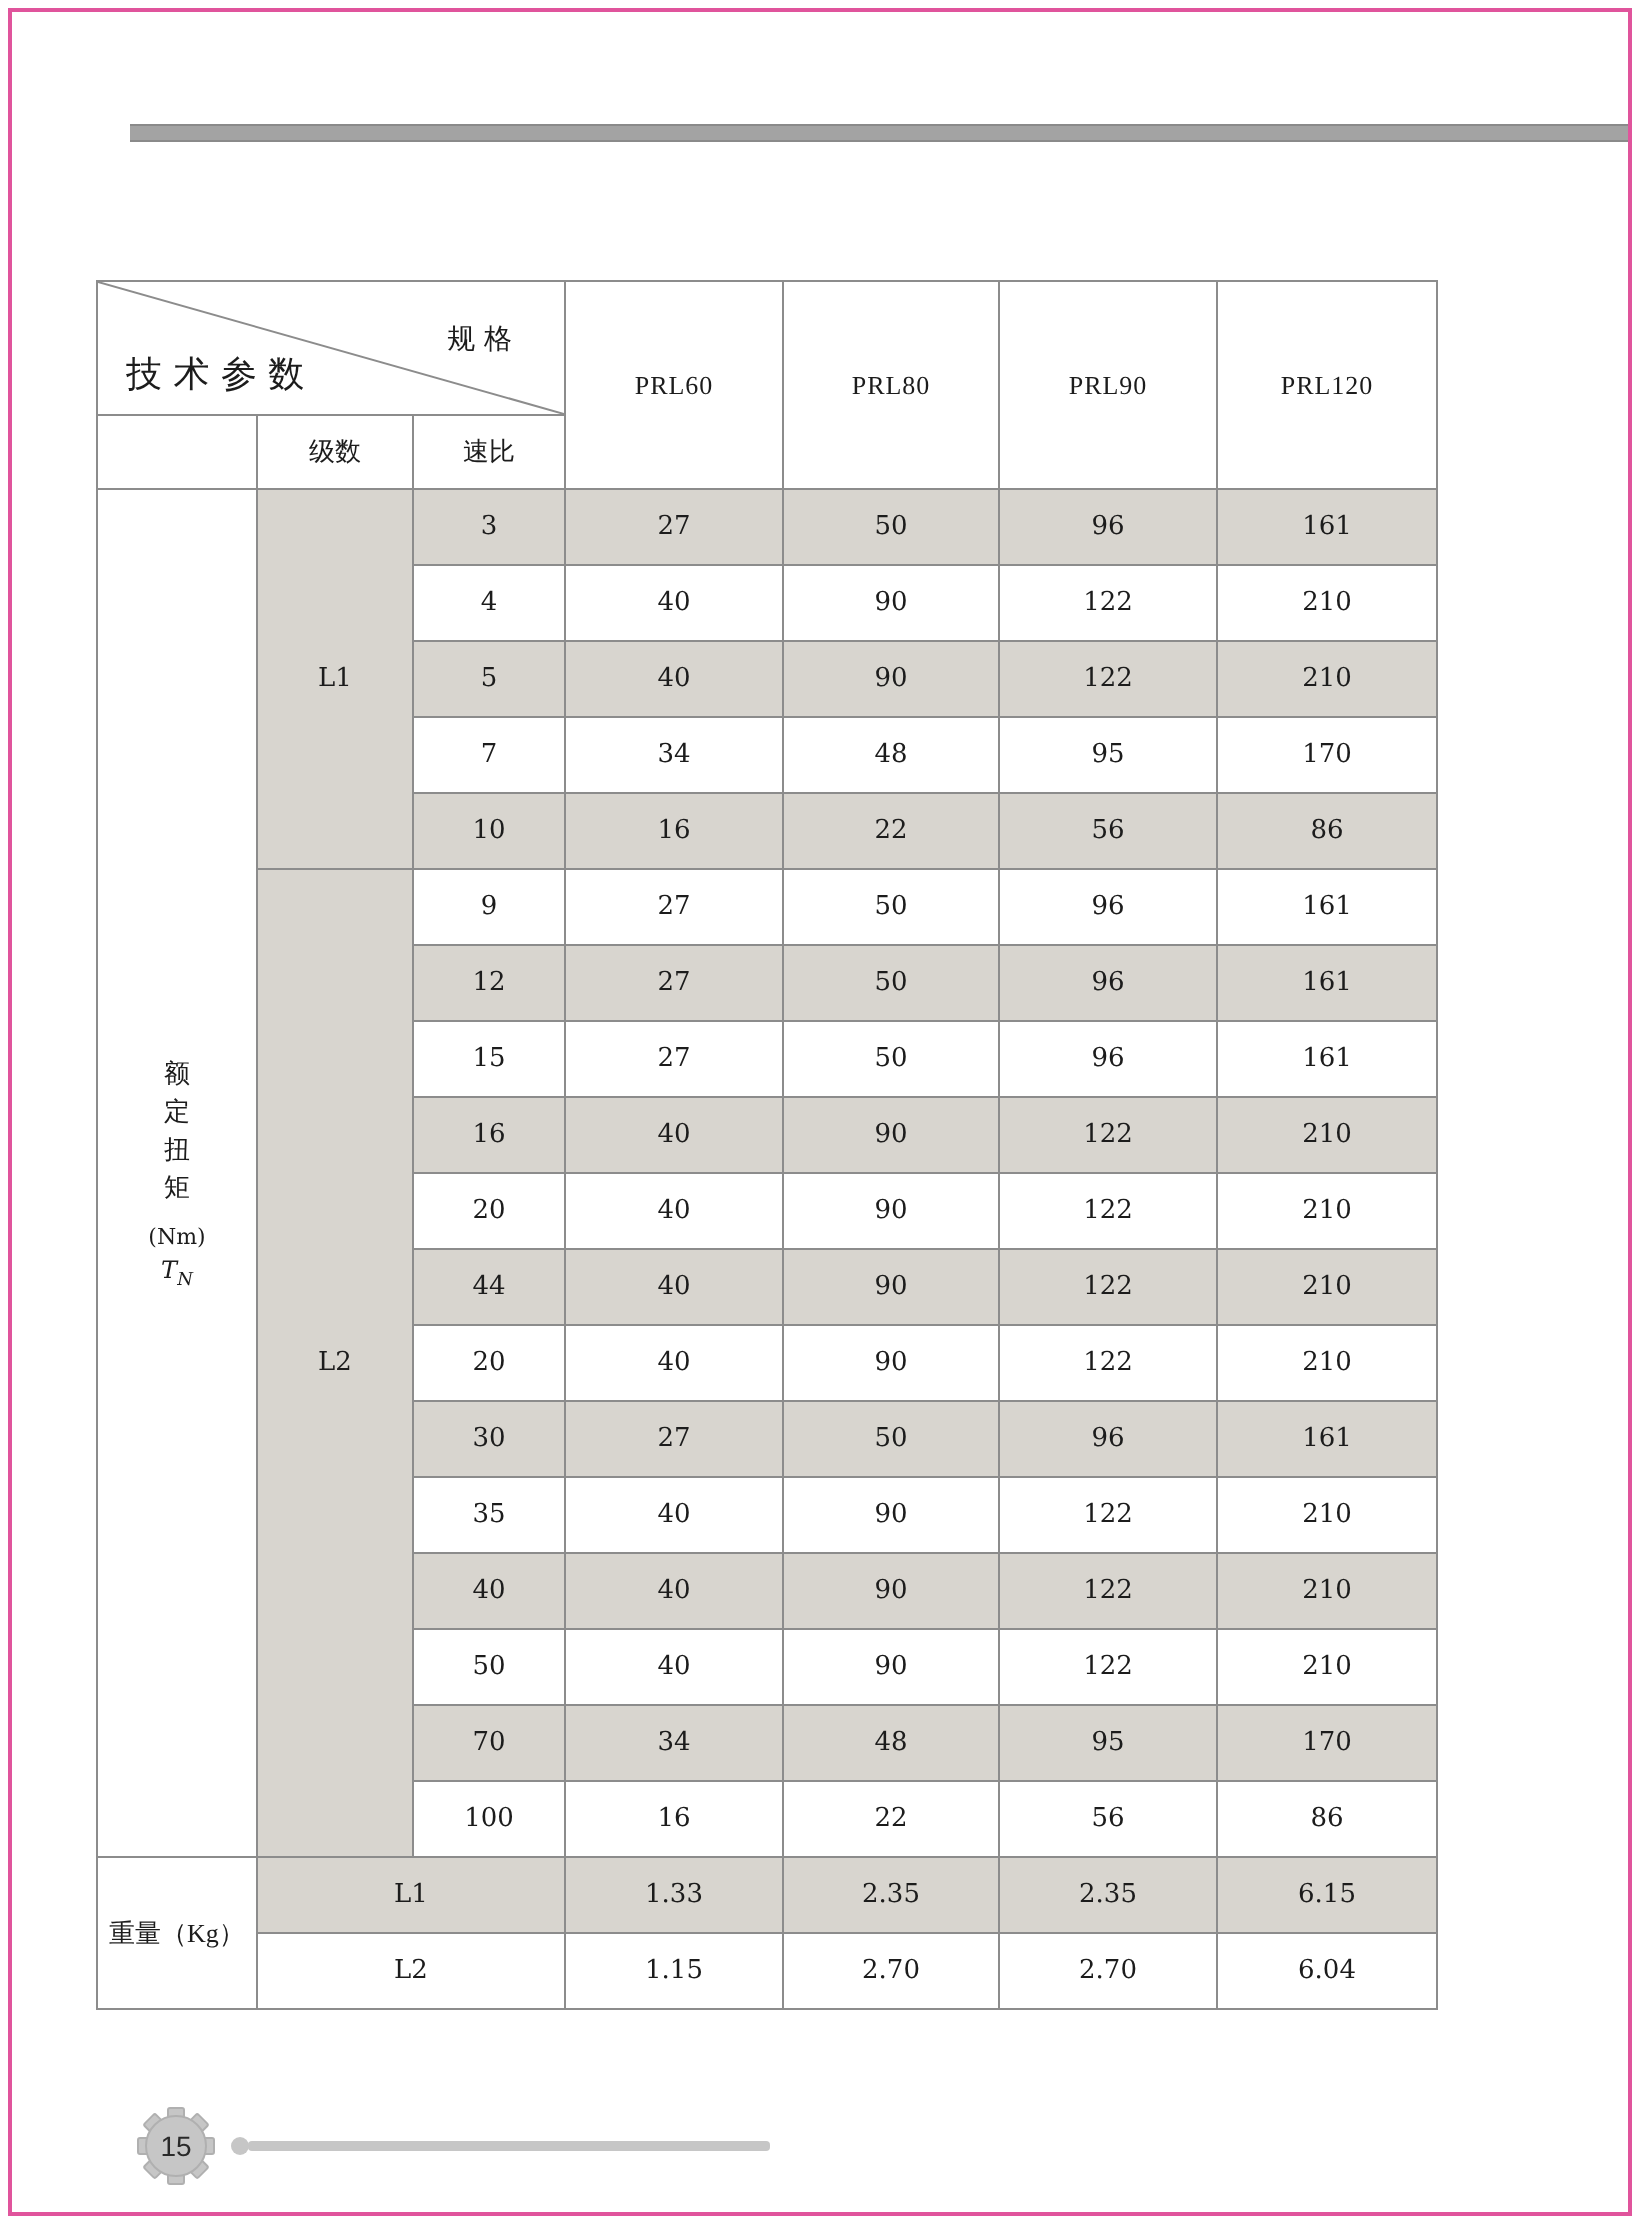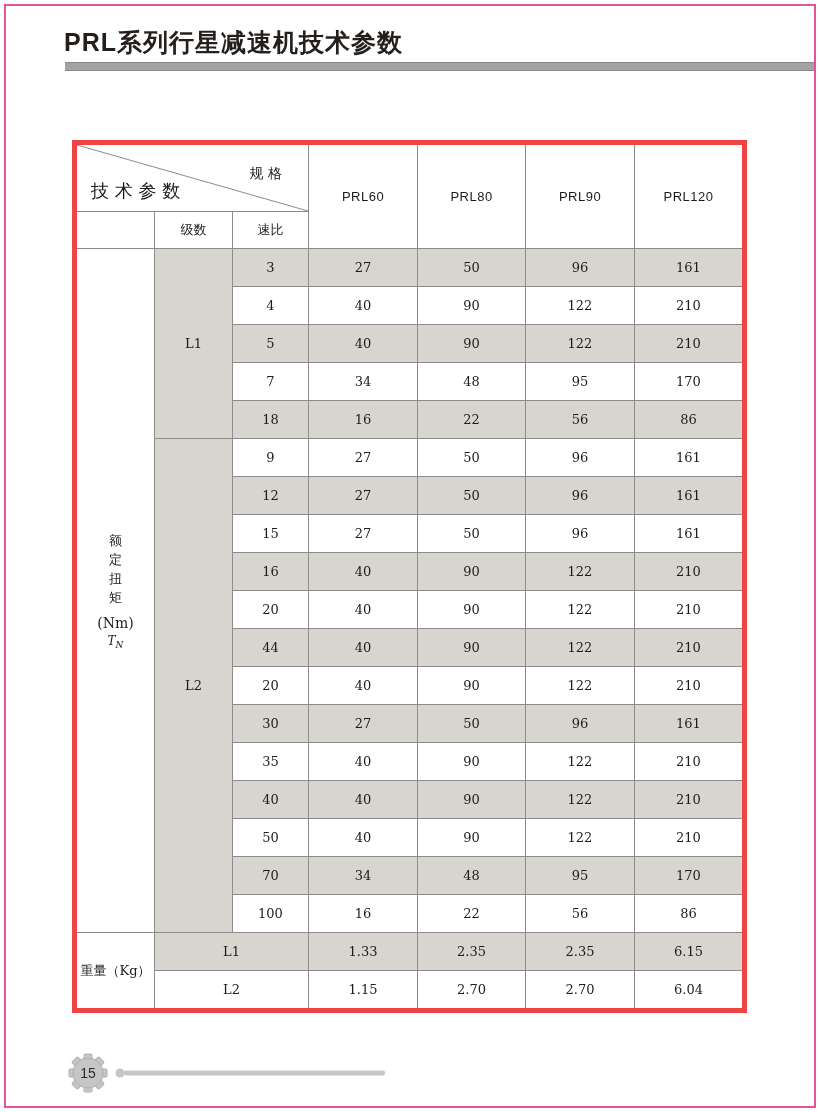--- a/index.html
+++ b/index.html
@@ -15,60 +15,59 @@
     position:absolute;left:64px;top:26px;margin:0;
     font-family:"Liberation Sans","DejaVu Sans",sans-serif;
     font-size:25px;font-weight:bold;letter-spacing:1px;color:#241f1c;white-space:nowrap;
   }
   .title-bar{
     position:absolute;left:65px;right:6px;top:62px;height:9px;box-sizing:border-box;
     background:#a3a3a3;border-top:1px solid #8a8a8a;border-bottom:1px solid #8a8a8a;
   }
   
   table.spec{
-    position:absolute;left:72px;top:140px;width:670px;
+    position:absolute;left:48px;top:140px;width:670px;
     border-collapse:collapse;table-layout:fixed;
-    border:5px solid #ef4444;
+    border:1px solid #ef4444;
   }
   table.spec th,table.spec td{
     border:1px solid #8c8c8c;padding:0;text-align:center;vertical-align:middle;
     font-size:13px;font-weight:normal;background:#ffffff;overflow:hidden;
   }
   table.spec thead tr.head-top th{height:66px;}
   table.spec thead tr.head-sub th{height:36px;text-align:center;}
   table.spec tbody td{height:37px;}
   th.col-head{
-    font-family:Liberation Sans, sans-serif;
+    font-family:Liberation Serif, serif;
     font-size:14px;letter-spacing:0.5px;
   }
   th.diag{position:relative;}
   th.diag svg{position:absolute;left:0;top:0;width:100%;height:100%;display:block;}
   .corner-tr{position:absolute;right:26px;top:20px;font-size:14px;white-space:nowrap;}
   .corner-bl{position:absolute;left:14px;bottom:8px;font-size:18px;white-space:nowrap;}
   th.subhead{font-size:14px;}
   tr.shade td{background:#d8d5cf;}
   td.torque-cell{background:#ffffff !important;}
   td.stage-cell{background:#d8d5cf !important;}
-  td.weight-label{background:#ffffff !important;font-size:13px;}
+  td.weight-label{background:#ffffff !important;font-size:13px;font-family:Liberation Serif, serif;}
   .vtext{line-height:1.5;font-size:13px;}
   .vtext div{height:19px;}
-  .unit{font-size:14px;margin-top:8px;}
+  .unit{font-size:11px;margin-top:8px;}
   .sym{font-size:12px;font-style:italic;margin-top:3px;}
   .sym sub{font-size:9px;}
   
   .footer-art{position:absolute;left:60px;top:1046px;}
 </style>
 </head>
 <body>
 
 <div class="page">
 
   <div class="page-border"></div>
 
-  <h1 class="page-title">PRL系列行星减速机技术参数</h1>
   <div class="title-bar"></div>
 
   <table class="spec">
     <colgroup>
       <col style="width:80px">
         <col style="width:78px">
         <col style="width:76px">
       <col style="width:109px">
         <col style="width:108px">
         <col style="width:109px">
@@ -128,21 +127,21 @@
           <td class="val">210</td>
         </tr>
         <tr>
           <td class="ratio">7</td>
           <td class="val">34</td>
           <td class="val">48</td>
           <td class="val">95</td>
           <td class="val">170</td>
         </tr>
         <tr class="shade">
-          <td class="ratio">18</td>
+          <td class="ratio">10</td>
           <td class="val">16</td>
           <td class="val">22</td>
           <td class="val">56</td>
           <td class="val">86</td>
         </tr>
         <tr>
           <td class="stage-cell" rowspan="13">L2</td>
           <td class="ratio">9</td>
           <td class="val">27</td>
           <td class="val">50</td>

